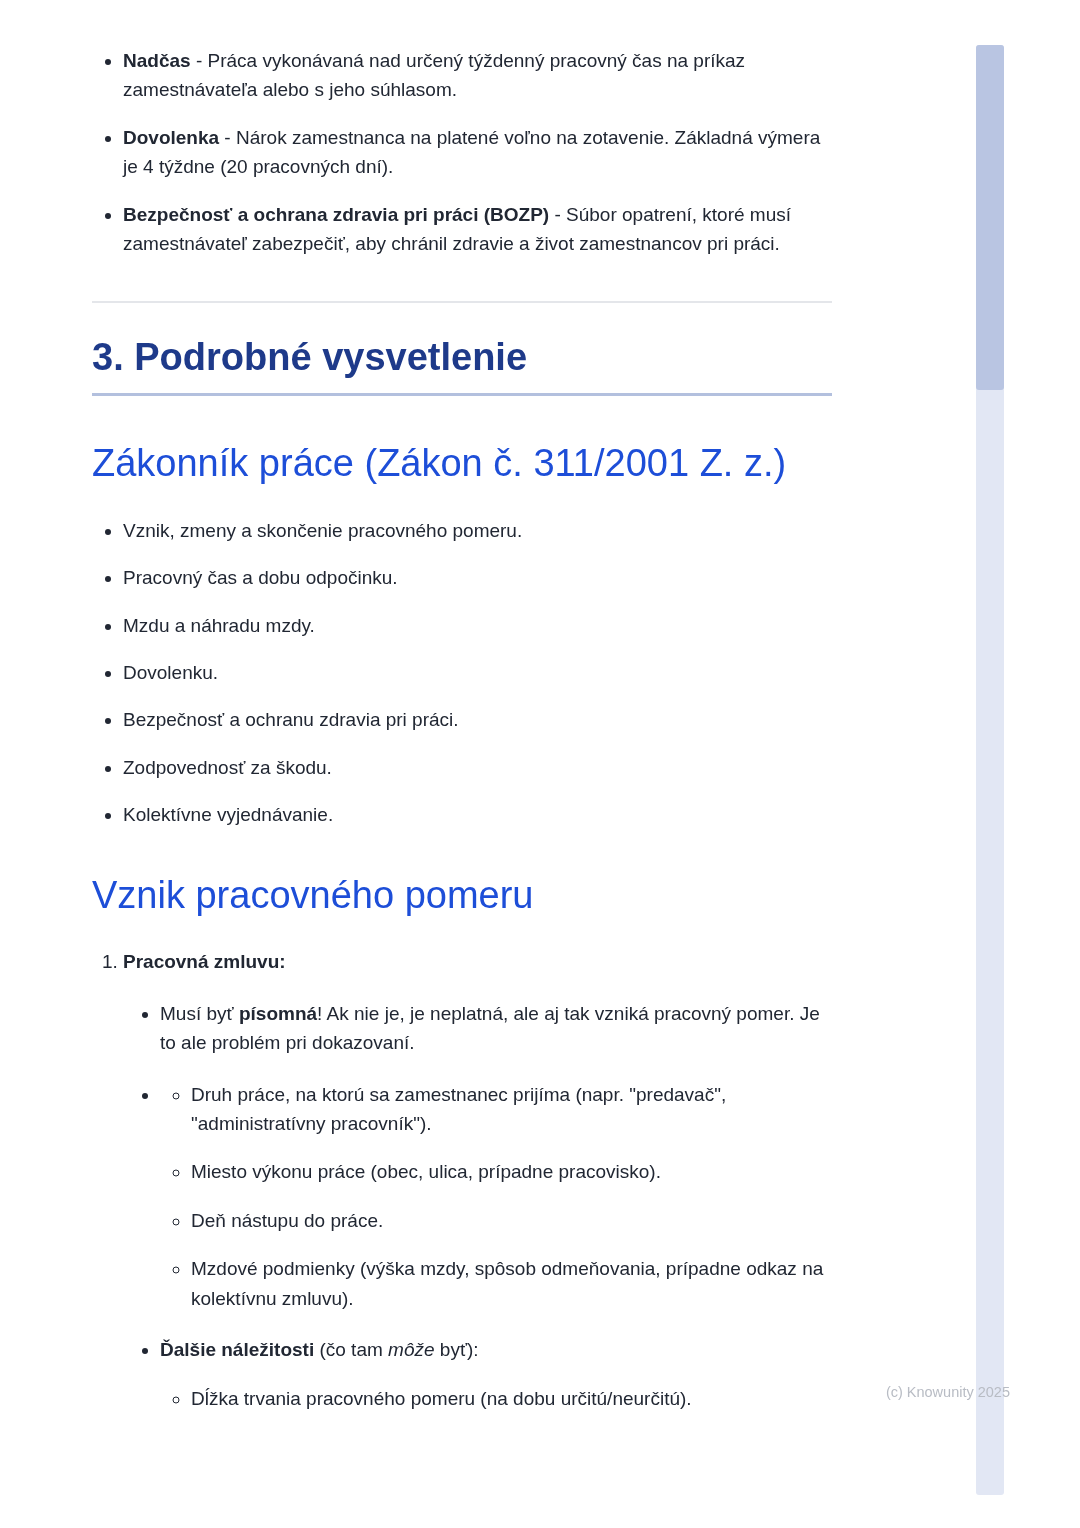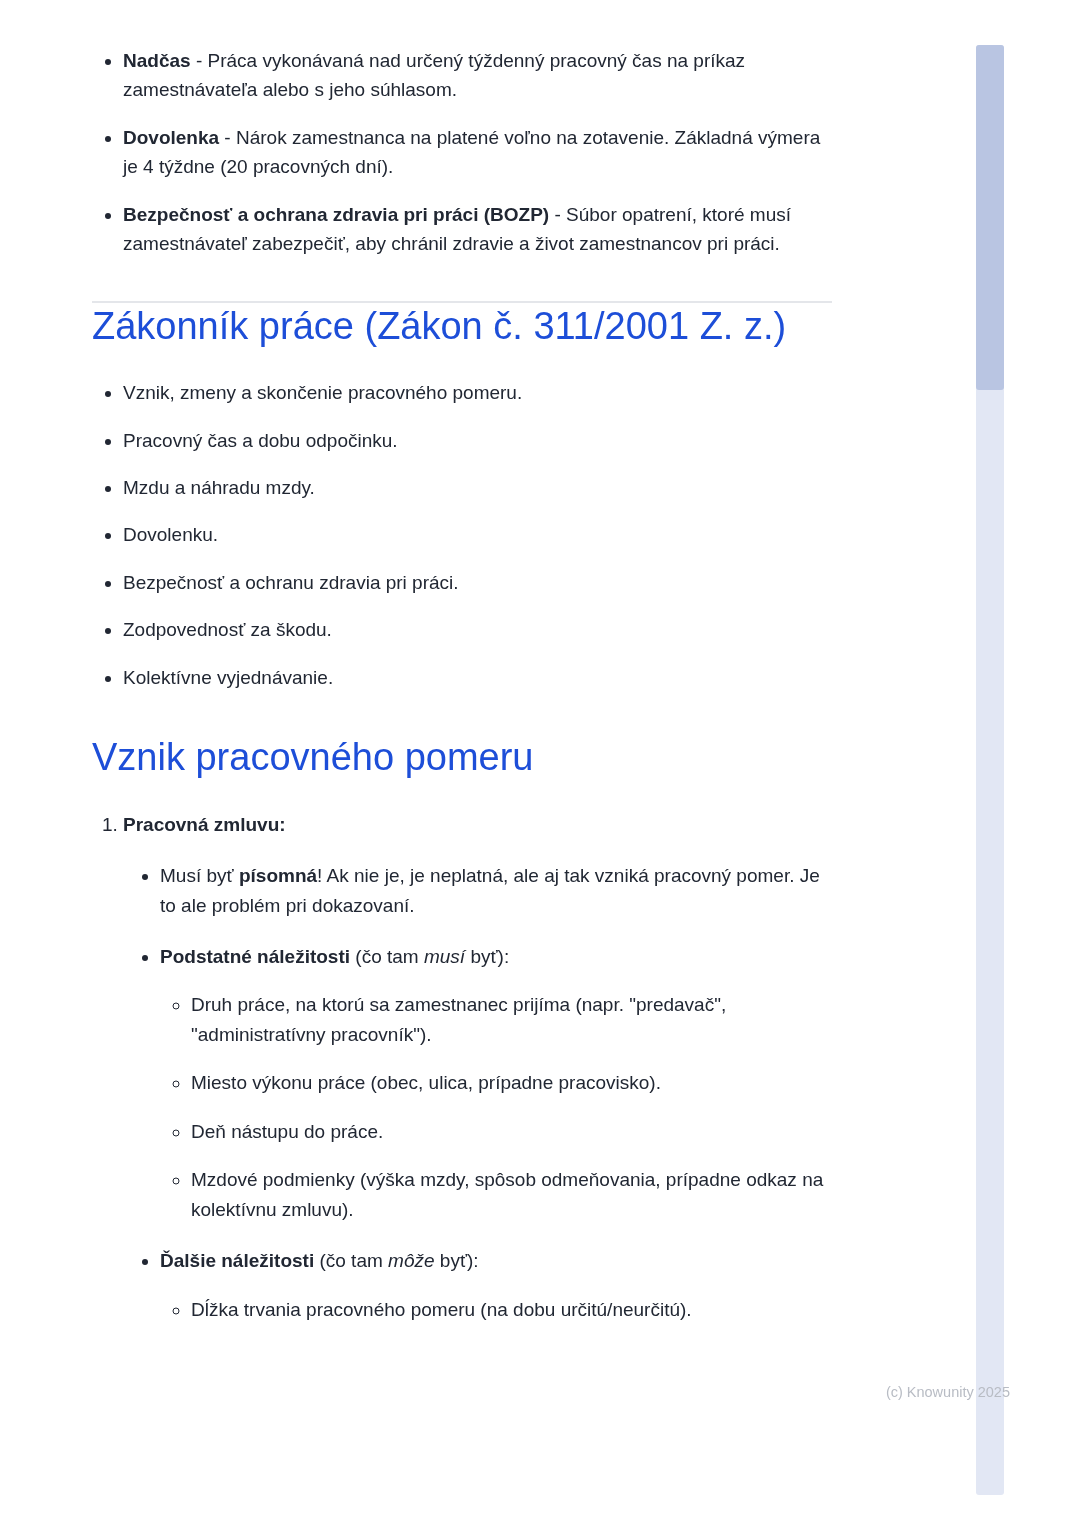--- a/index.html
+++ b/index.html
@@ -103,20 +103,21 @@
   <div class="content">
 
     <ul class="list lvl1 plain-block">
         <li><span class="b">Nadčas</span><span> - Práca vykonávaná nad určený týždenný pracovný čas na príkaz zamestnávateľa alebo s jeho súhlasom.</span></li>
         <li><span class="b">Dovolenka</span><span> - Nárok zamestnanca na platené voľno na zotavenie. Základná výmera je 4 týždne (20 pracovných dní).</span></li>
         <li><span class="b">Bezpečnosť a ochrana zdravia pri práci (BOZP)</span><span> - Súbor opatrení, ktoré musí zamestnávateľ zabezpečiť, aby chránil zdravie a život zamestnancov pri práci.</span></li>
       </ul>
 
     <hr class="divider">
 
+    <h1 class="section-title">3. Podrobné vysvetlenie</h1>
 
     <h2 class="sub-title">Zákonník práce (Zákon č. 311/2001 Z. z.)</h2>
 
 
     <ul class="list lvl1 plain-block">
         <li>Vznik, zmeny a skončenie pracovného pomeru.</li>
         <li>Pracovný čas a dobu odpočinku.</li>
         <li>Mzdu a náhradu mzdy.</li>
         <li>Dovolenku.</li>
         <li>Bezpečnosť a ochranu zdravia pri práci.</li>
@@ -127,21 +128,20 @@
     <h2 class="sub-title second">Vznik pracovného pomeru</h2>
 
     <ol class="olist">
       <li>
         <span class="runs"><span class="b">Pracovná zmluvu:</span></span>
         <ul class="list lvl2">
           <li>
             <span class="runs"><span>Musí byť </span><span class="b">písomná</span><span>! Ak nie je, je neplatná, ale aj tak vzniká pracovný pomer. Je to ale problém pri dokazovaní.</span></span>
           </li>
           <li>
-            <span class="runs"><span class="b">Podstatné náležitosti</span><span> (čo tam </span><span class="i">musí</span><span> byť):</span></span>
             <ul class="list lvl3">
                 <li>Druh práce, na ktorú sa zamestnanec prijíma (napr. "predavač", "administratívny pracovník").</li>
                 <li>Miesto výkonu práce (obec, ulica, prípadne pracovisko).</li>
                 <li>Deň nástupu do práce.</li>
                 <li>Mzdové podmienky (výška mzdy, spôsob odmeňovania, prípadne odkaz na kolektívnu zmluvu).</li>
               </ul>
           </li>
           <li>
             <span class="runs"><span class="b">Ďalšie náležitosti</span><span> (čo tam </span><span class="i">môže</span><span> byť):</span></span>
             <ul class="list lvl3">

